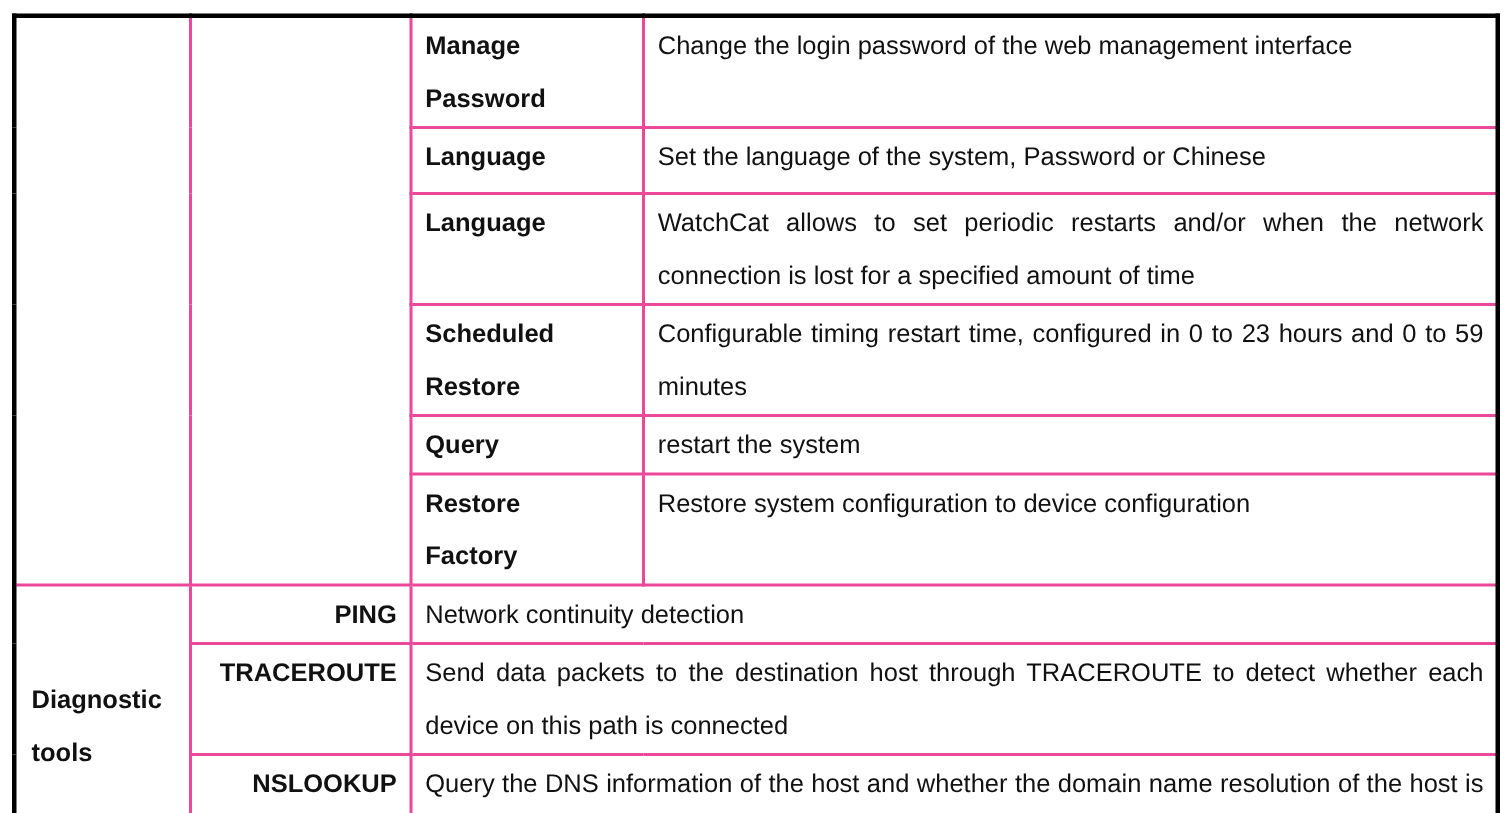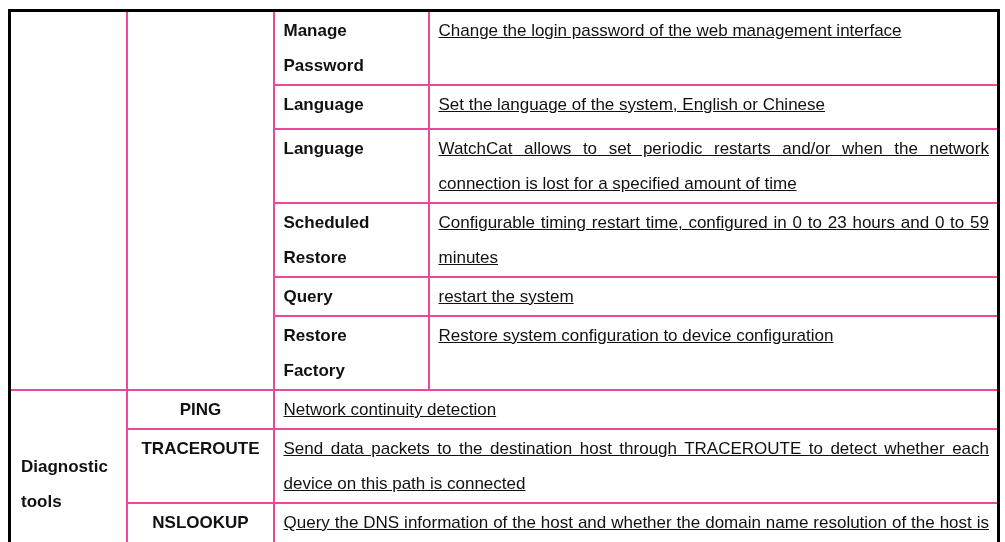--- a/index.html
+++ b/index.html
@@ -34,25 +34,24 @@
     color: #111111;
     overflow: hidden;
     margin-left: 39px;
   }
   td.feature {
     font-weight: bold;
     white-space: pre-line;
   }
   td.desc {
     text-align: justify;
-    text-decoration: underline;
   }
   td.tool {
     font-weight: bold;
-    text-align: center;
+    text-align: right;
   }
   td.category {
     font-weight: bold;
     vertical-align: middle;
     padding-left: 10px;
   }
   td.empty-cell { }
 </style>
 </head>
 <body>
@@ -68,21 +67,21 @@
     <tbody>
       <tr style="height:68px">
         <td rowspan="6" class="empty-cell"></td>
         <td rowspan="6" class="empty-cell"></td>
         <td class="feature">Manage
 Password</td>
         <td class="desc">Change the login password of the web management interface</td>
       </tr>
       <tr style="height:44px">
         <td class="feature">Language</td>
-        <td class="desc">Set the language of the system, English or Chinese</td>
+        <td class="desc">Set the language of the system, Password or Chinese</td>
       </tr>
       <tr style="height:70px">
         <td class="feature">Language</td>
         <td class="desc">WatchCat allows to set periodic restarts and/or when the network connection is lost for a specified amount of time</td>
       </tr>
       <tr style="height:70px">
         <td class="feature">Scheduled
 Restore</td>
         <td class="desc">Configurable timing restart time, configured in 0 to 23 hours and 0 to 59 minutes</td>
       </tr>

